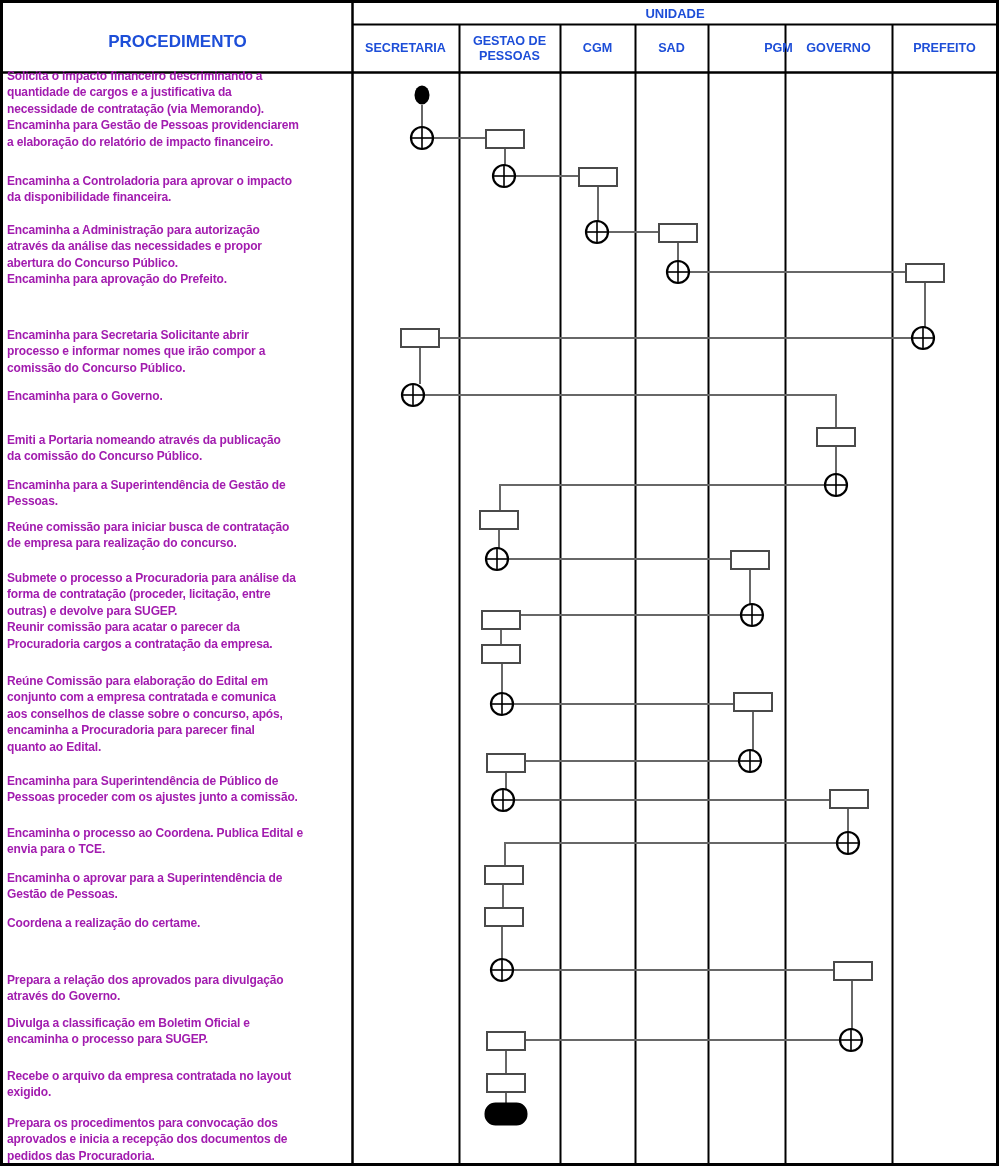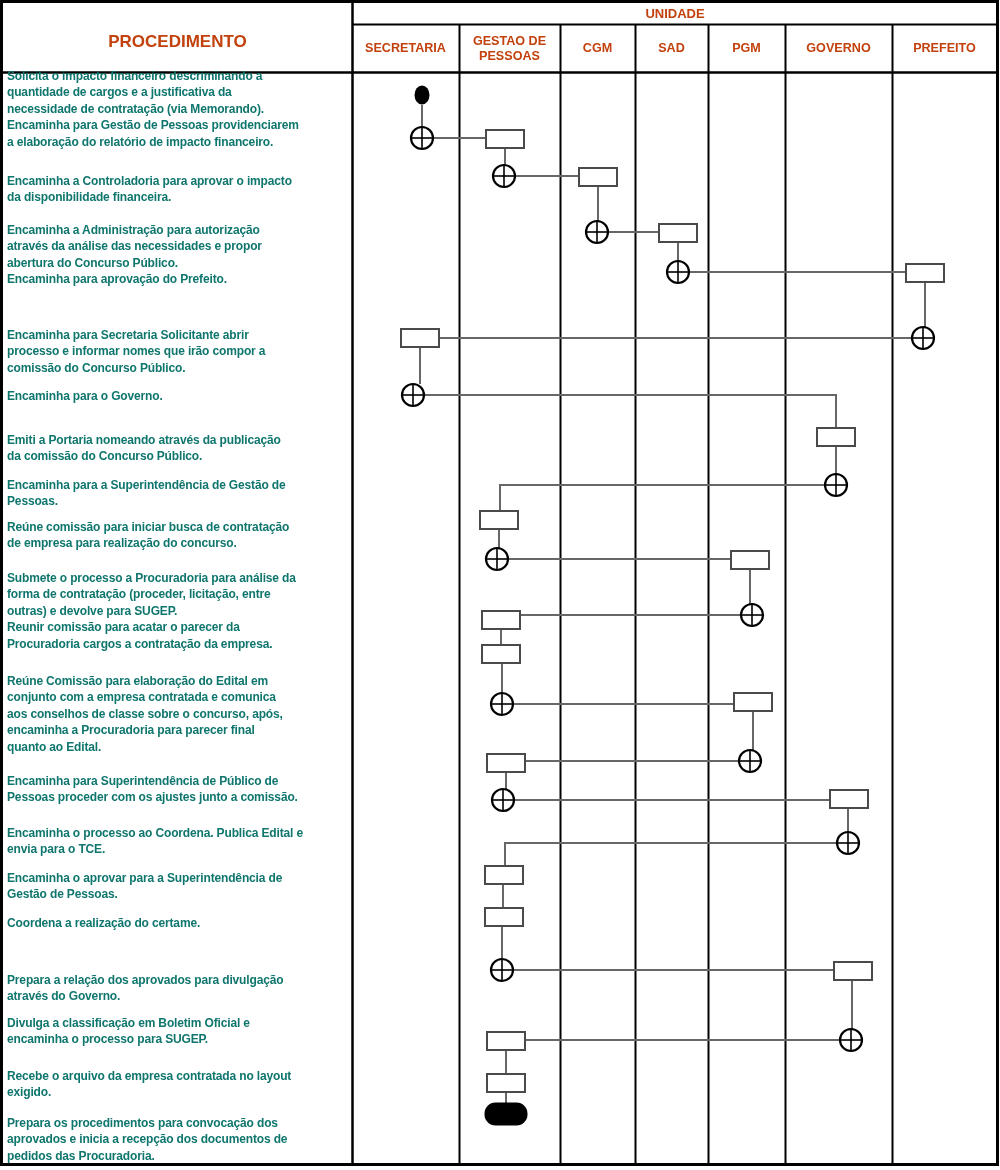--- a/index.html
+++ b/index.html
@@ -1,25 +1,25 @@
 <!DOCTYPE html>
 <html><head>
 <meta charset="utf-8">
 <style>
   html,body{margin:0;padding:0;background:#fff;}
   .page{position:relative;width:1000px;height:1170px;background:#fff;overflow:hidden;
         font-family:"Liberation Sans",sans-serif;}
   .cell-label{position:absolute;display:flex;align-items:center;justify-content:center;
-        text-align:center;font-weight:bold;color:#c2410c;}
+        text-align:center;font-weight:bold;color:#1d4ed8;}
   .proc-header{left:3px;top:7px;width:349px;height:69px;font-size:17px;letter-spacing:0;}
   .unit-header{left:353px;top:3px;width:644px;height:21px;font-size:13px;}
   .unit-label{top:25px;height:47px;font-size:12.6px;white-space:pre-line;line-height:15px;}
   #procedures{position:absolute;left:3px;top:0;width:349px;height:1164px;}
   .proc-block{position:absolute;left:4px;width:344px;font-size:12px;font-weight:bold;
-        line-height:16.4px;color:#0f766e;letter-spacing:-0.15px;white-space:nowrap;}
+        line-height:16.4px;color:#a21caf;letter-spacing:-0.15px;white-space:nowrap;}
   svg{position:absolute;left:0;top:0;}
 </style>
 </head>
 <body>
 
 <div class="page">
 
   <svg id="diagram" width="1000" height="1170" viewBox="0 0 1000 1170">
 
     <g stroke="#000">
@@ -172,21 +172,21 @@
   <div class="cell-label proc-header">PROCEDIMENTO</div>
 
   <div class="cell-label unit-header">UNIDADE</div>
 
   <div id="unit-labels">
       <div class="cell-label unit-label" style="left: 352px; width: 107px;">SECRETARIA</div>
       <div class="cell-label unit-label" style="left: 459px; width: 101px;">GESTAO DE
 PESSOAS</div>
       <div class="cell-label unit-label" style="left: 560px; width: 75px;">CGM</div>
       <div class="cell-label unit-label" style="left: 635px; width: 73px;">SAD</div>
-      <div class="cell-label unit-label" style="left: 708px; width: 77px;">PGM</div>
+      <div class="cell-label unit-label" style="left: 708px; width: 77px; padding-left: 32px;">PGM</div>
       <div class="cell-label unit-label" style="left: 785px; width: 107px;">GOVERNO</div>
       <div class="cell-label unit-label" style="left: 892px; width: 105px;">PREFEITO</div>
     </div>
 
   <div id="procedures">
       <div class="proc-block" style="top: 68px;">
         <div>Solicita o impacto financeiro descriminando a</div>
         <div>quantidade de cargos e a justificativa da</div>
         <div>necessidade de contratação (via Memorando).</div>
         <div>Encaminha para Gestão de Pessoas providenciarem</div>

